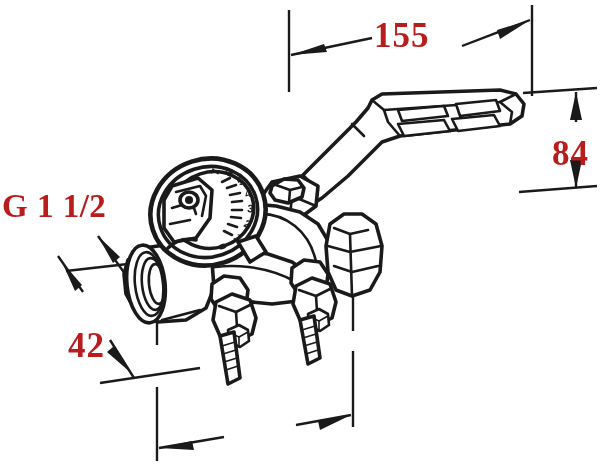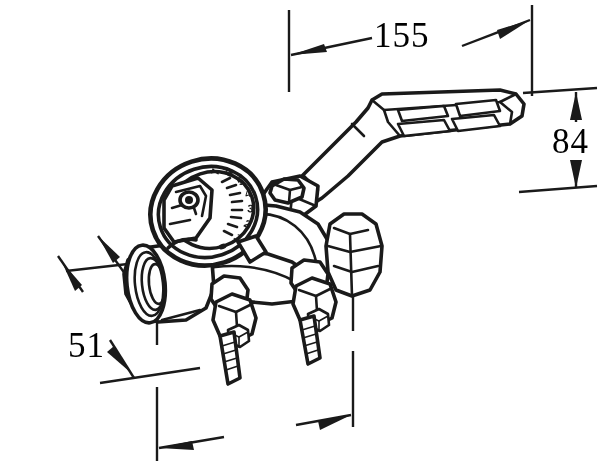--- a/index.html
+++ b/index.html
@@ -17,29 +17,29 @@
   }
   #drawing-svg {
     position: absolute;
     left: 0;
     top: 0;
     width: 600px;
     height: 466px;
   }
   .dim-text {
     position: absolute;
-    color: #000000;
+    color: #b91c1c;
     font-family: "Liberation Serif", "DejaVu Serif", serif;
-    font-weight: 400;
+    font-weight: 700;
     white-space: nowrap;
     line-height: 1;
     user-select: none;
   }
   #dim-155-label { left: 374px; top: 18px;  font-size: 35px; letter-spacing: 1px; }
-  #dim-84-label  { left: 552px; top: 124px; font-size: 35px; letter-spacing: 1px; }
+  #dim-84-label  { left: 552px; top: 136px; font-size: 35px; letter-spacing: 1px; }
   #dim-51-label  { left: 68px;  top: 328px; font-size: 35px; letter-spacing: 1px; }
   #dim-151-label { left: 226px; top: 409px; font-size: 35px; letter-spacing: 1px; }
   #thread-size-label { left: 2px; top: 190px; font-size: 33px; letter-spacing: 0.5px; }
 </style>
 </head>
 <body>
 
 <div id="sheet">
 
   <svg id="drawing-svg" viewBox="0 0 600 466">
@@ -361,21 +361,22 @@
         <text x="218" y="245" transform="rotate(70 218 245)">0</text>
       </g>
 
       <path class="fillw t3" d="M 238,242 L 256,236 L 266,252 L 250,262 Z"></path>
     </g>
 
     <path class="ln t3" d="M 168,248 C 176,240 186,238 196,240"></path>
 
   </svg>
 
+  <div class="dim-text" id="thread-size-label">G 1 1/2</div>
 
   <div class="dim-text" id="dim-155-label">155</div>
 
   <div class="dim-text" id="dim-84-label">84</div>
 
-  <div class="dim-text" id="dim-51-label">51</div>
+  <div class="dim-text" id="dim-51-label">42</div>
 
 
 </div>
 
 </body></html>

